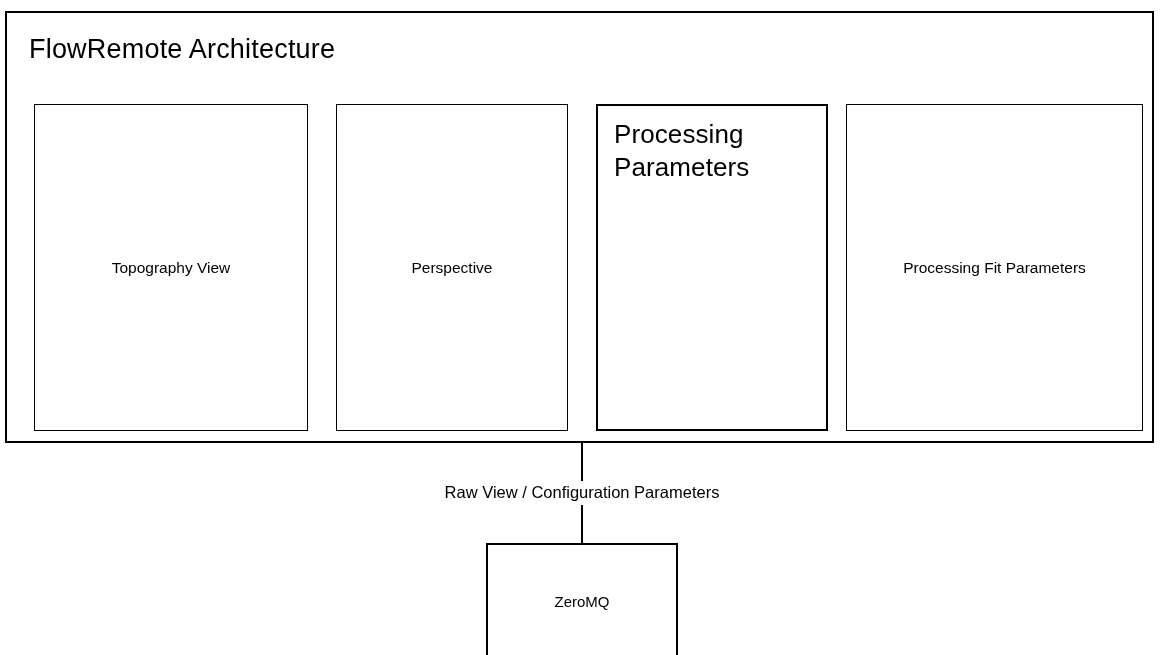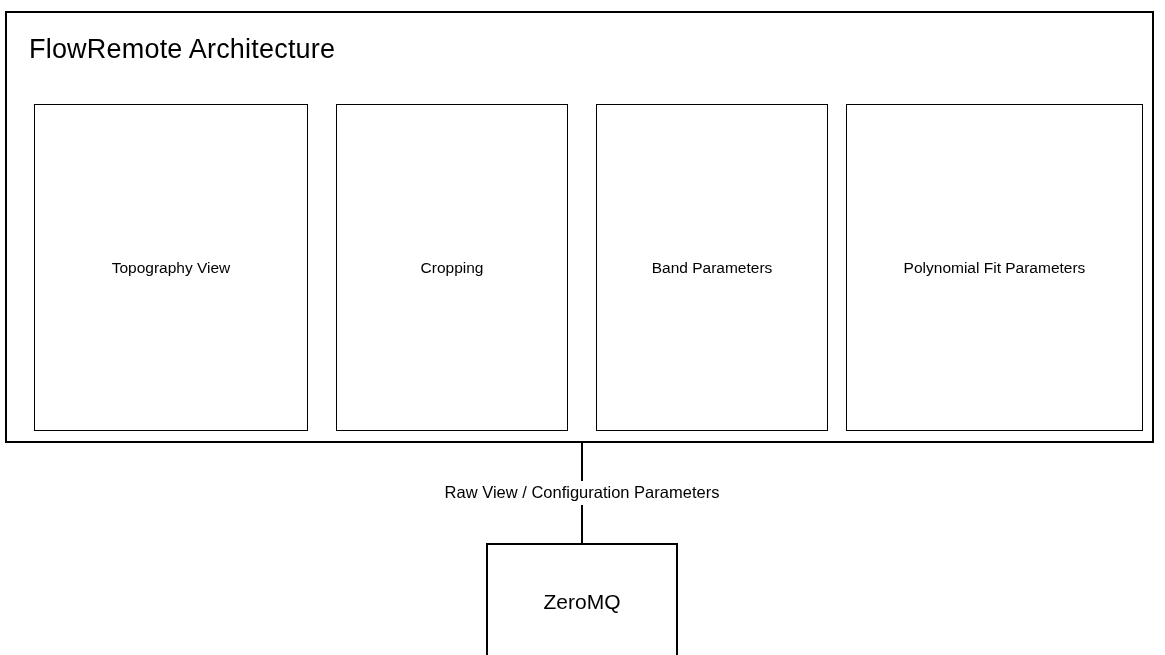--- a/index.html
+++ b/index.html
@@ -120,21 +120,21 @@
     width: 192px;
     height: 116px;
     border: 2px solid #000000;
     box-sizing: border-box;
     background: #ffffff;
     display: flex;
     align-items: center;
     justify-content: center;
   }
   .zeromq-label {
-    font-size: 21px;
+    font-size: 15px;
     line-height: 21px;
   }
 </style>
 </head>
 <body>
 
 <div id="diagram">
 
   <div class="arch-box">
     <div class="arch-title">FlowRemote Architecture</div>
@@ -144,31 +144,31 @@
     </div>
     <div class="item g1 i0">Full Depth Graph</div>
     <div class="item g1 i1">Line Scanner</div>
     <div class="item g1 i2">Topography View</div>
 
     <div class="group g2">
       <div class="group-title">Image Pre-Processing</div>
     </div>
     <div class="item g2 i0">Rotation</div>
     <div class="item g2 i1">Cropping</div>
+    <div class="item g2 i2">Perspective</div>
 
     <div class="group g3">
       <div class="group-title">Processing Parameters</div>
     </div>
-    <div class="item g3 i0">Band Parameters</div>
 
     <div class="group g4">
       <div class="group-title">Band Geometry Fitting</div>
     </div>
     <div class="item g4 i0">Y-Layer Selection</div>
-    <div class="item g4 i1">Polynomial Fit Parameters</div>
+    <div class="item g4 i1">Processing Fit Parameters</div>
   </div>
 
   <div class="conn-top"></div>
   <div class="conn-label">Raw View / Configuration Parameters</div>
   <div class="conn-bottom"></div>
 
   <div class="zeromq-box">
     <span class="zeromq-label">ZeroMQ</span>
   </div>
 

